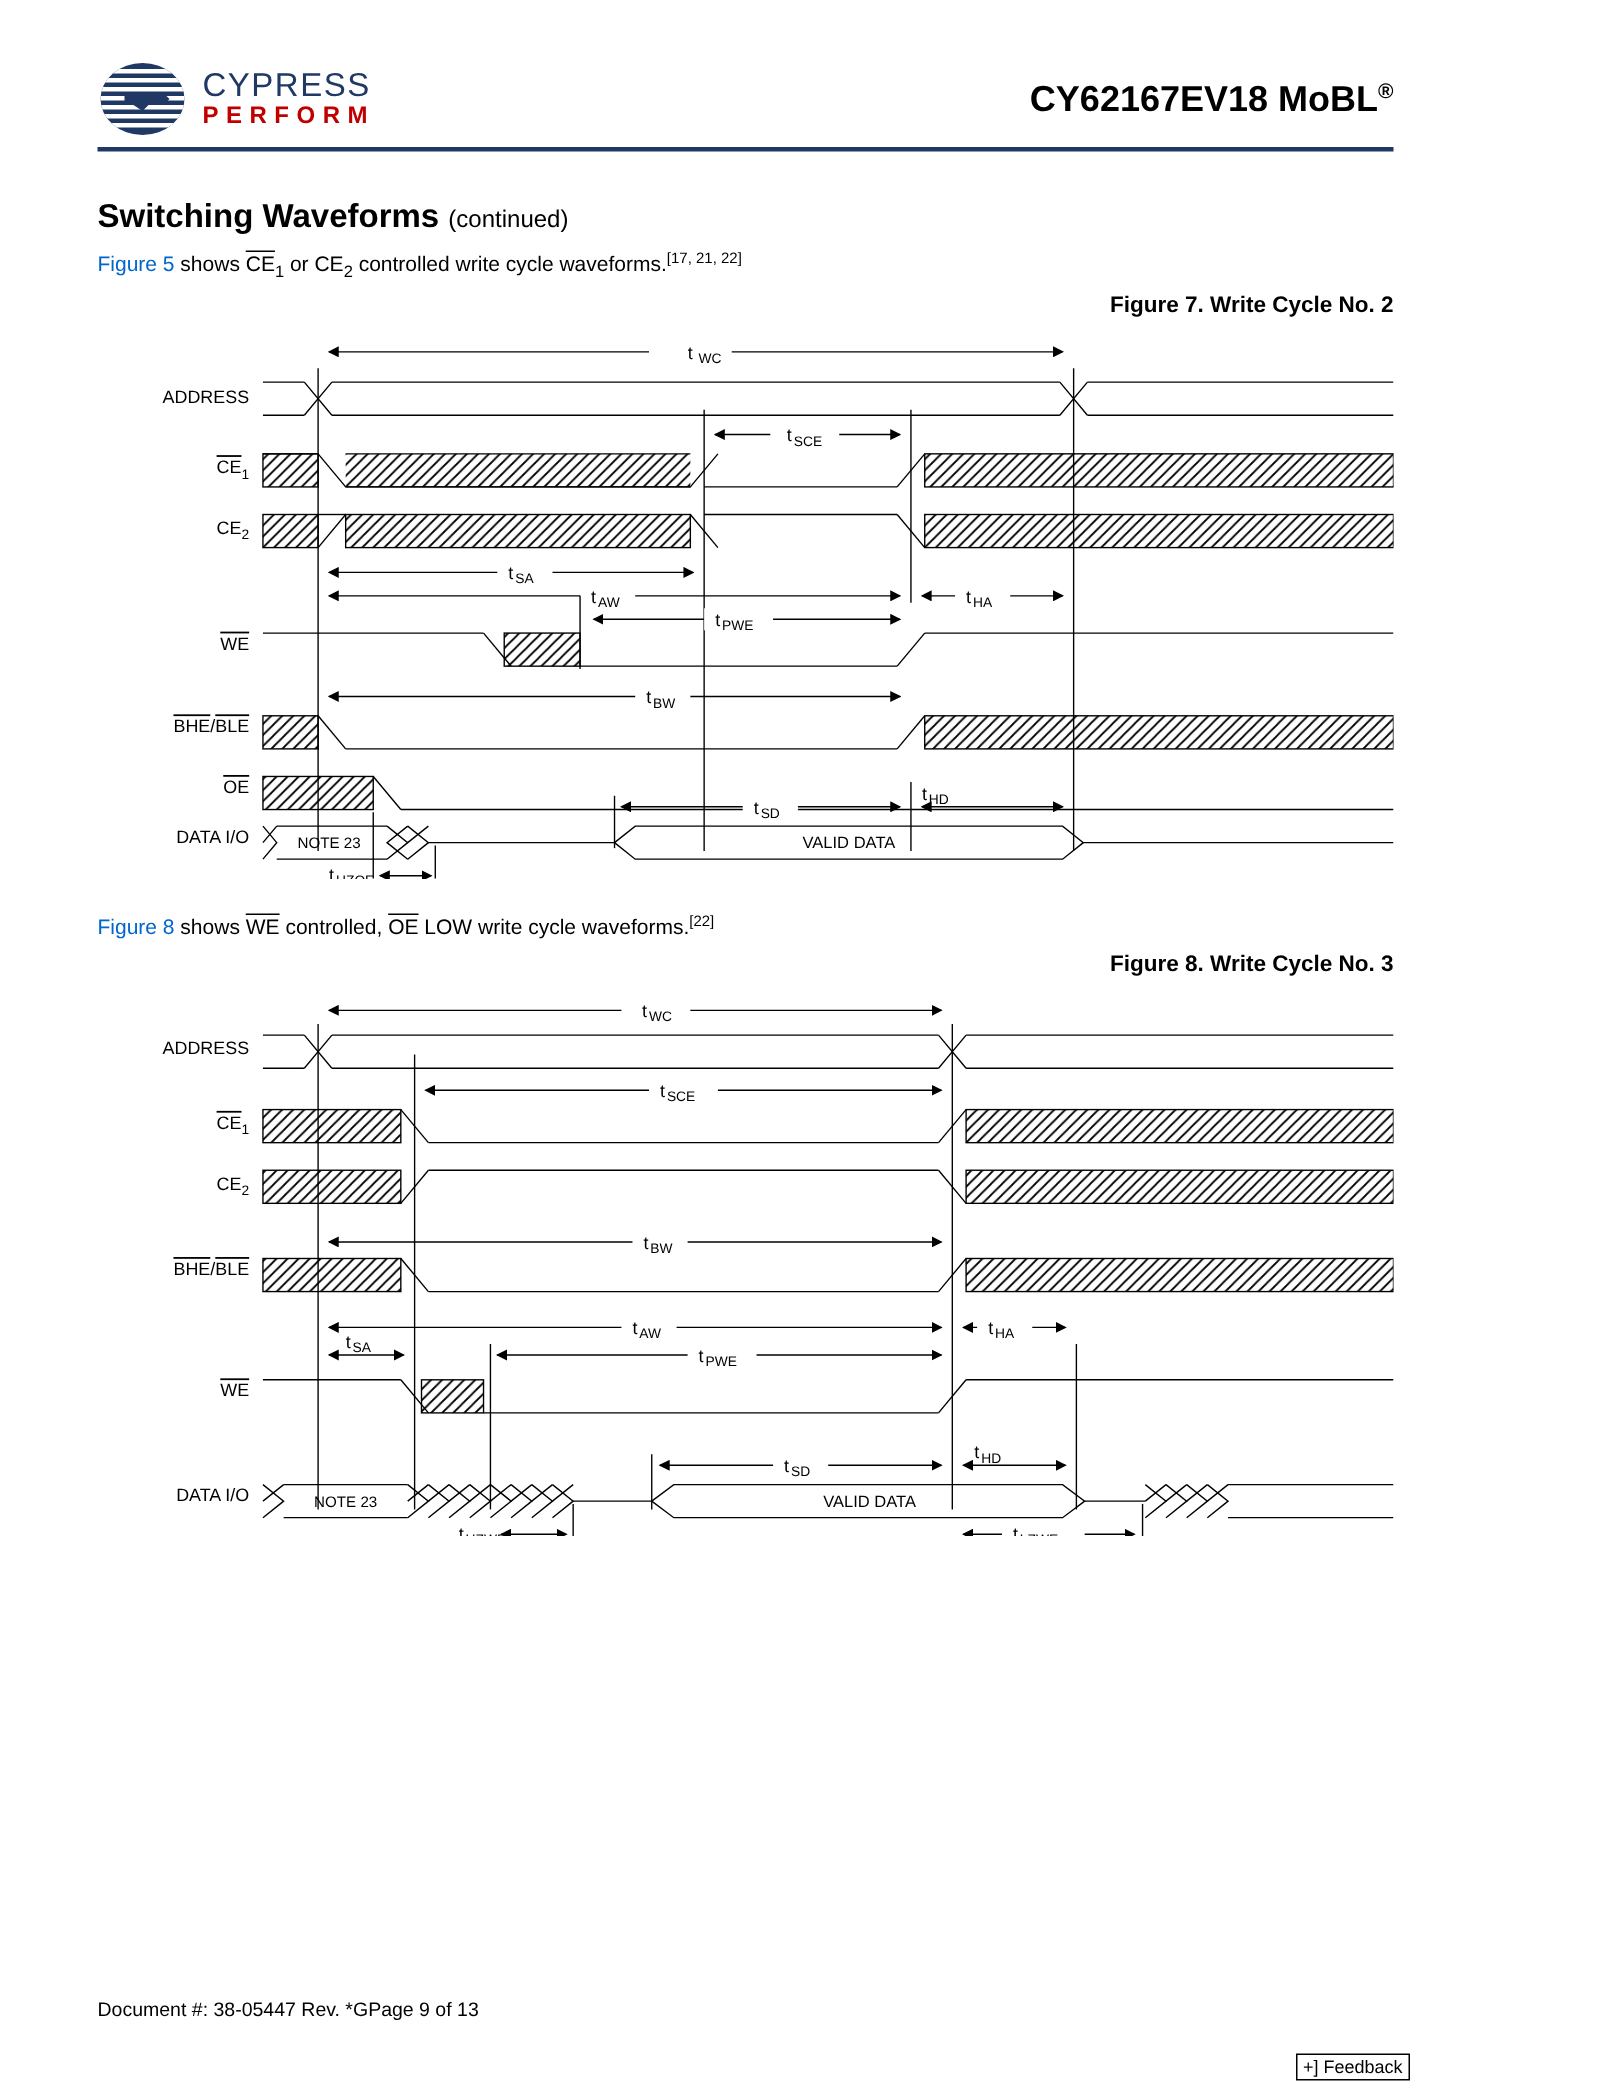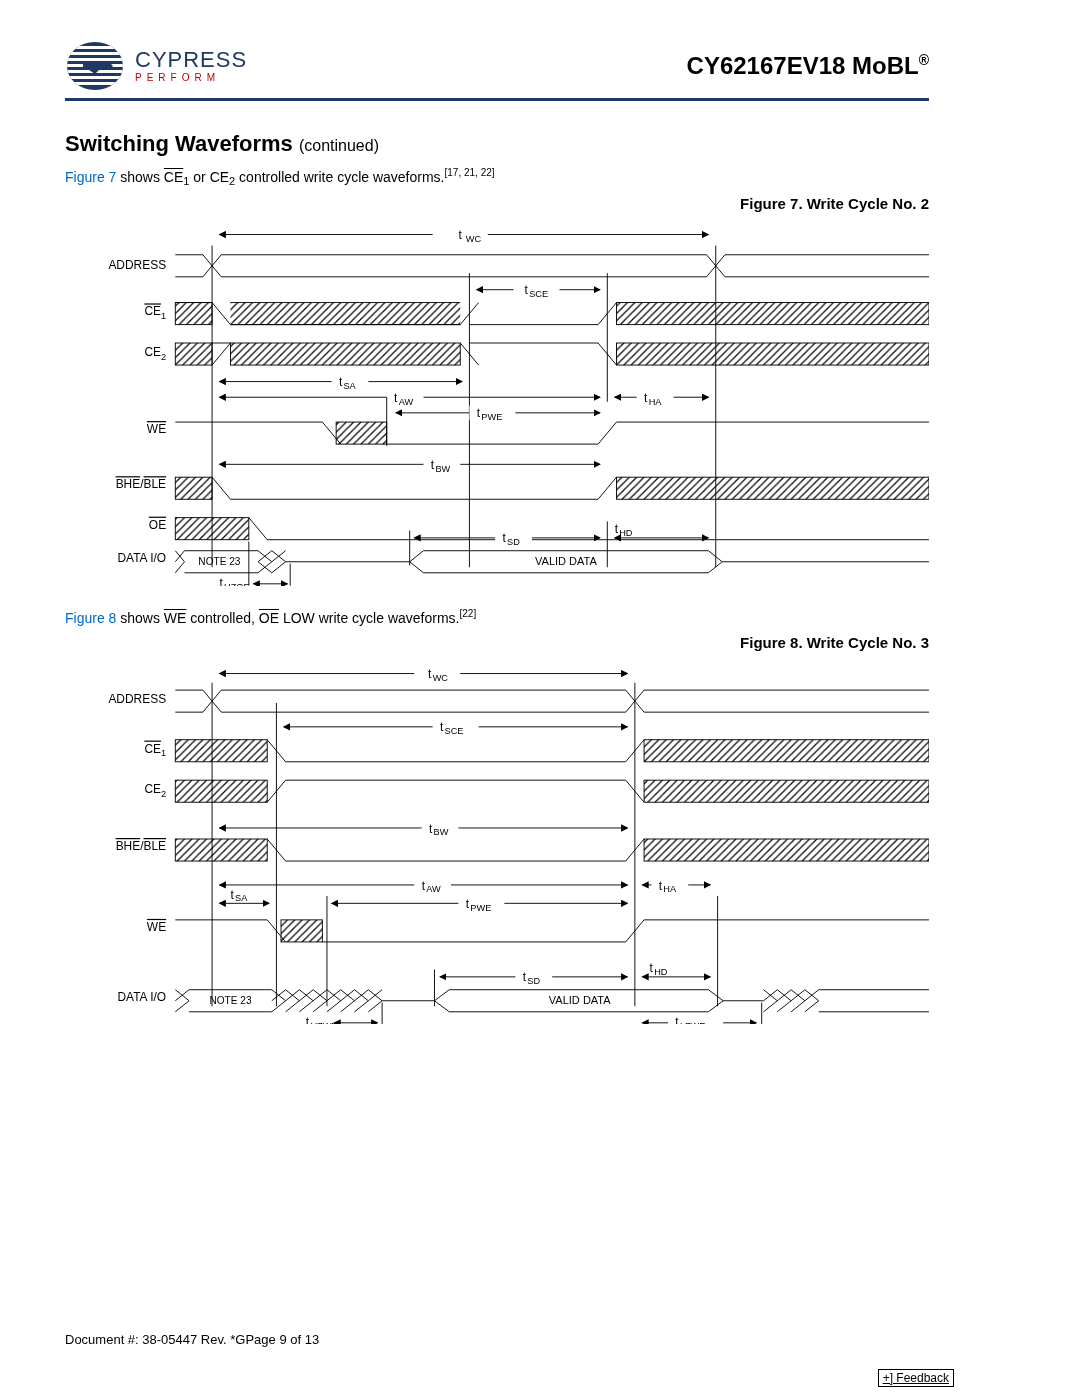--- a/index.html
+++ b/index.html
@@ -34,24 +34,25 @@
     flex-direction: column;
     line-height: 1;
   }
   .logo-main {
     font-size: 22px;
     font-weight: 400;
     color: #1f3864;
     letter-spacing: 1px;
   }
   .logo-sub {
-    font-size: 10px;
+    font-size: 16px;
     color: #c00000;
     letter-spacing: 5px;
     margin-top: 2px;
+    font-weight: bold;
   }
   .part-number {
     font-size: 24px;
     font-weight: bold;
     color: #000;
   }
   .part-number sup {
     font-size: 14px;
   }
   .section-title {
@@ -94,26 +95,25 @@
     position: absolute;
     bottom: 50px;
     left: 65px;
     right: 65px;
     display: flex;
     font-size: 13px;
   }
   .feedback-btn {
     position: absolute;
     bottom: 10px;
-    right: 22px;
+    right: 36px;
     border: 1px solid #000;
     font-size: 12px;
     padding: 1px 4px;
     background: #fff;
-    text-decoration: underline;
   }
 </style>
 </head>
 <body>
 
 <div class="page">
 
   <div class="header">
     <div class="logo">
       <svg width="62" height="52" viewBox="0 0 62 52">
@@ -143,21 +143,21 @@
       <span>CY62167EV18 MoBL</span><sup>®</sup>
     </div>
   </div>
 
   <div class="section-title">
     <span>Switching Waveforms</span>
     <span class="cont">(continued)</span>
   </div>
 
   <div class="intro-line">
-    <a href="#">Figure 7</a><span> shows </span><span class="overline">CE</span><sub>1</sub><span> or CE</span><sub>2</sub><span> controlled write cycle waveforms.</span><sup>[17, 21, 22]</sup>
+    <a href="#">Figure 5</a><span> shows </span><span class="overline">CE</span><sub>1</sub><span> or CE</span><sub>2</sub><span> controlled write cycle waveforms.</span><sup>[17, 21, 22]</sup>
   </div>
 
   <div class="figure-title">Figure 7.  Write Cycle No. 2</div>
 
   <svg class="diagram" viewBox="0 0 940 400">
     <defs>
       <pattern id="hatch" width="8" height="8" patternUnits="userSpaceOnUse">
         <path d="M-2,2 l4,-4 M0,8 l8,-8 M6,10 l4,-4" stroke="#000" stroke-width="1.3"></path>
       </pattern>
       <marker id="arr" markerWidth="8" markerHeight="8" refX="7" refY="4" orient="auto">

